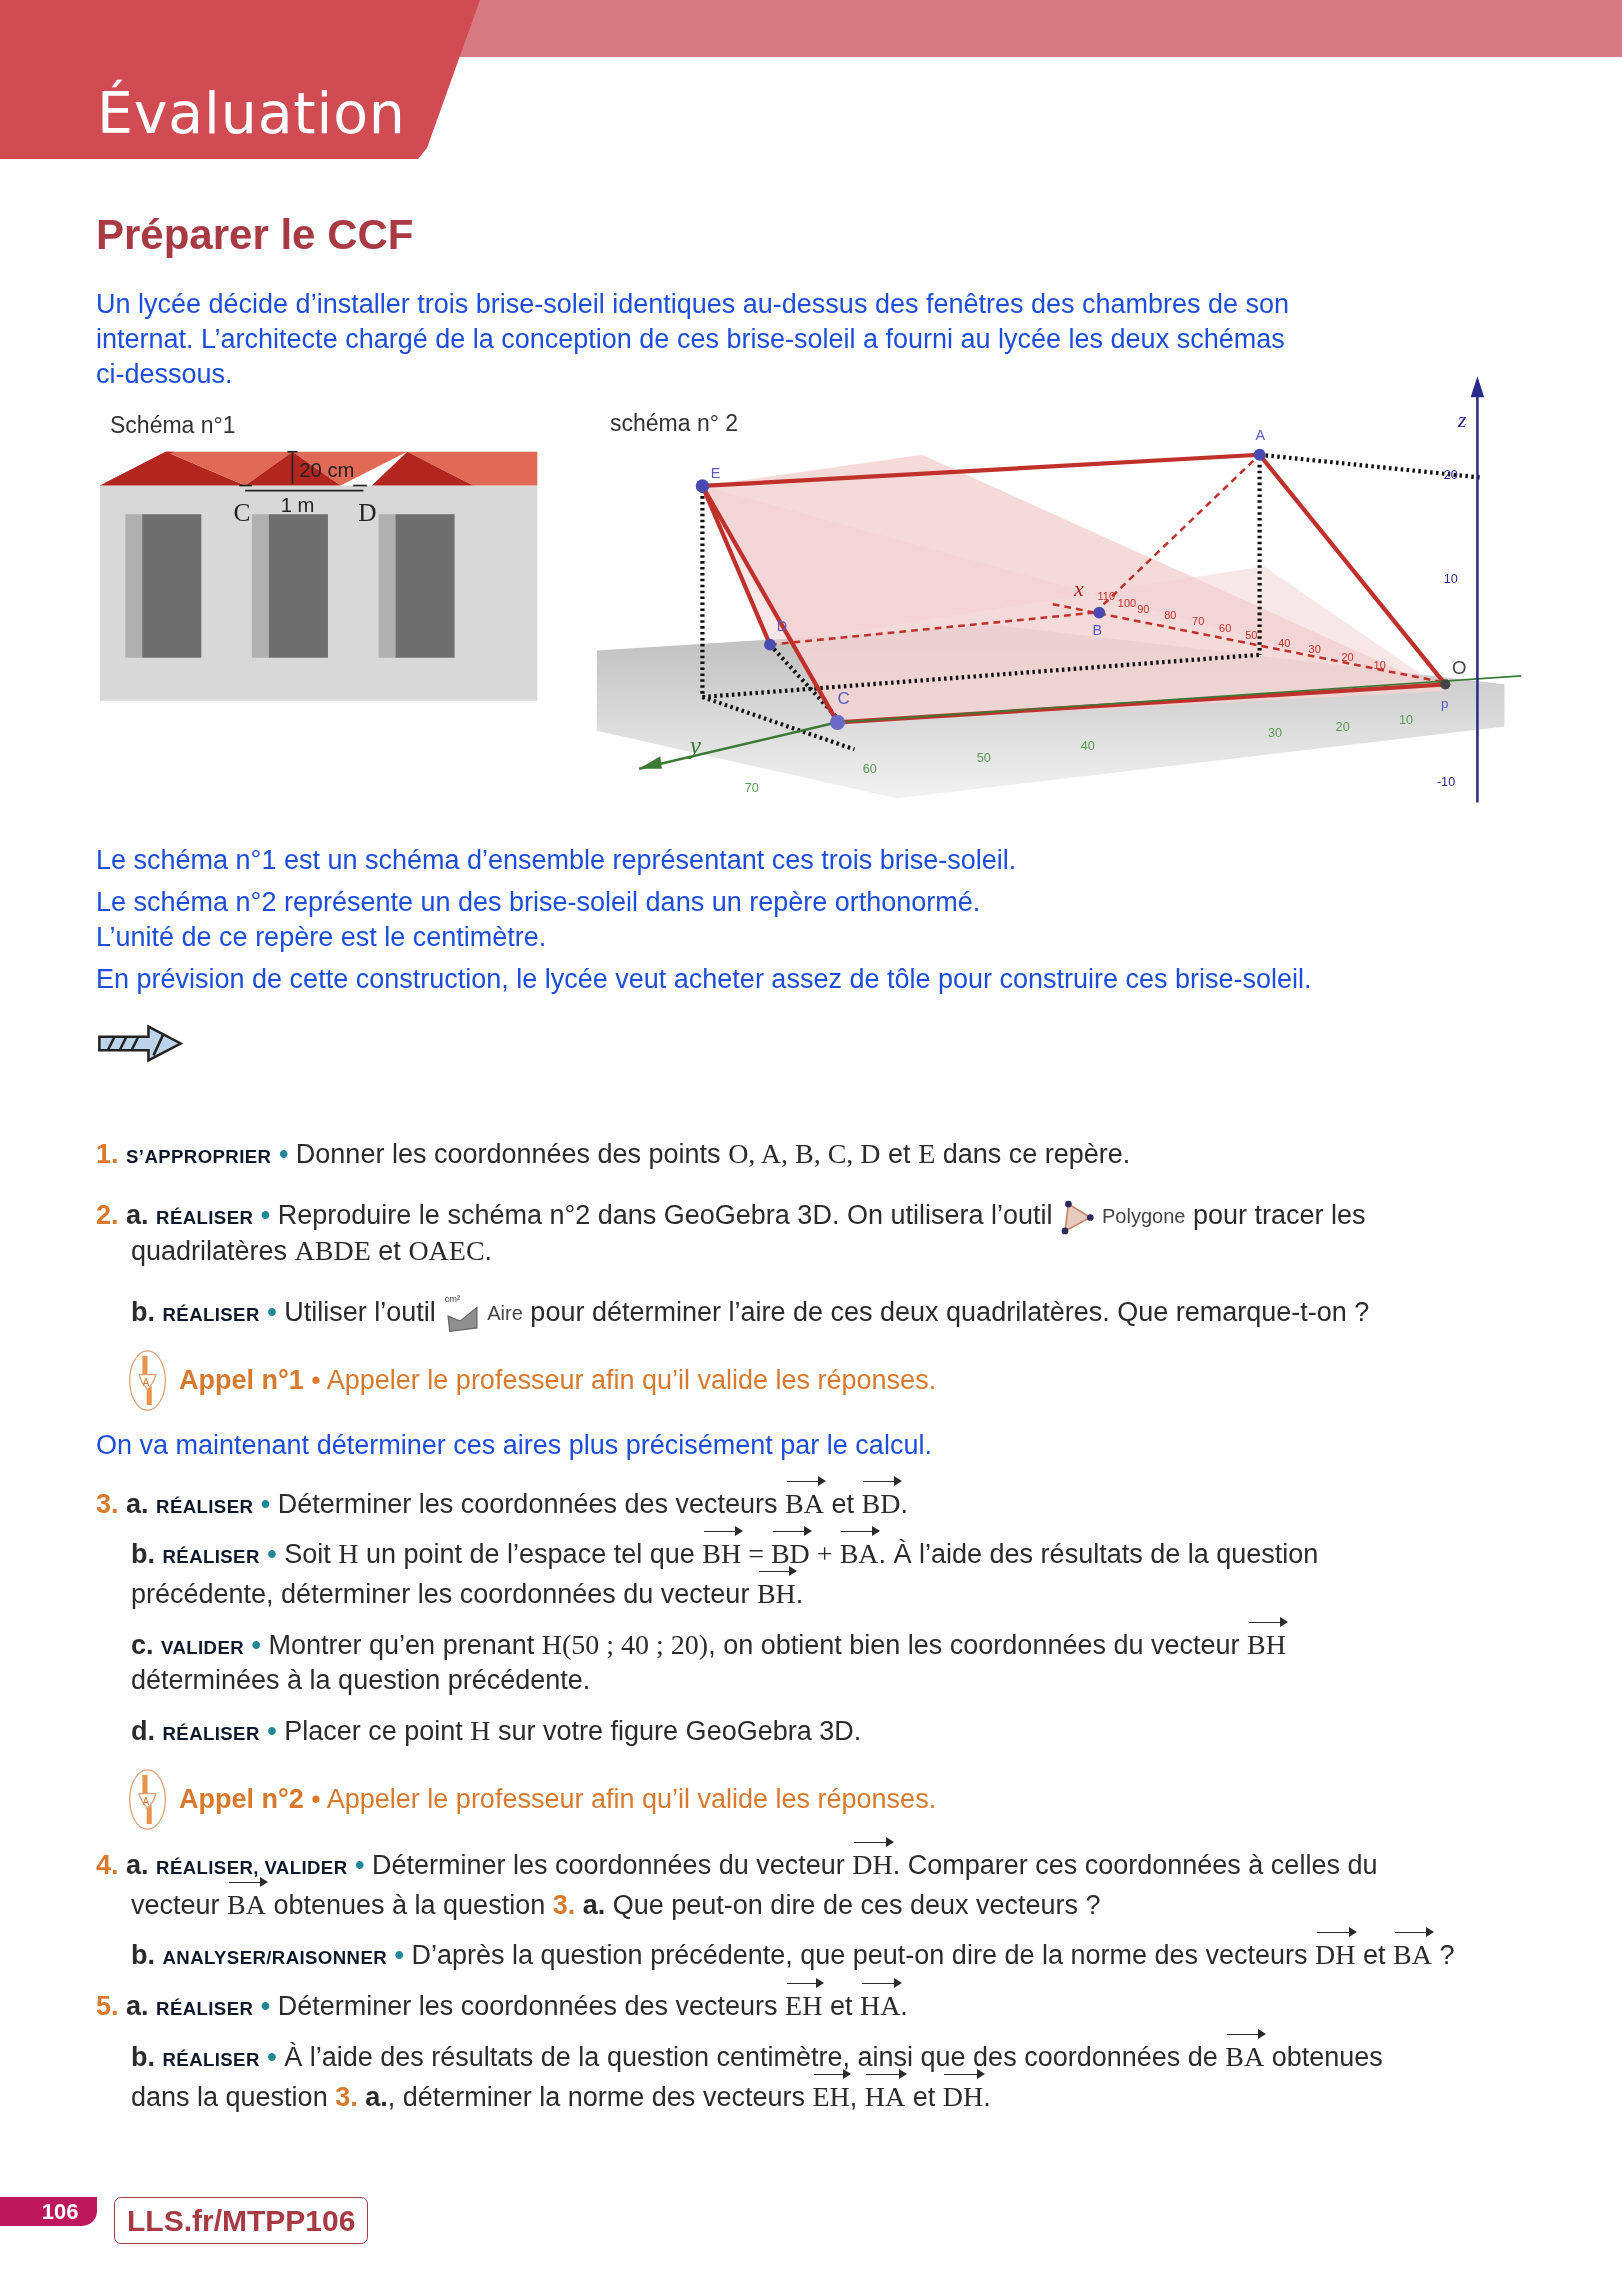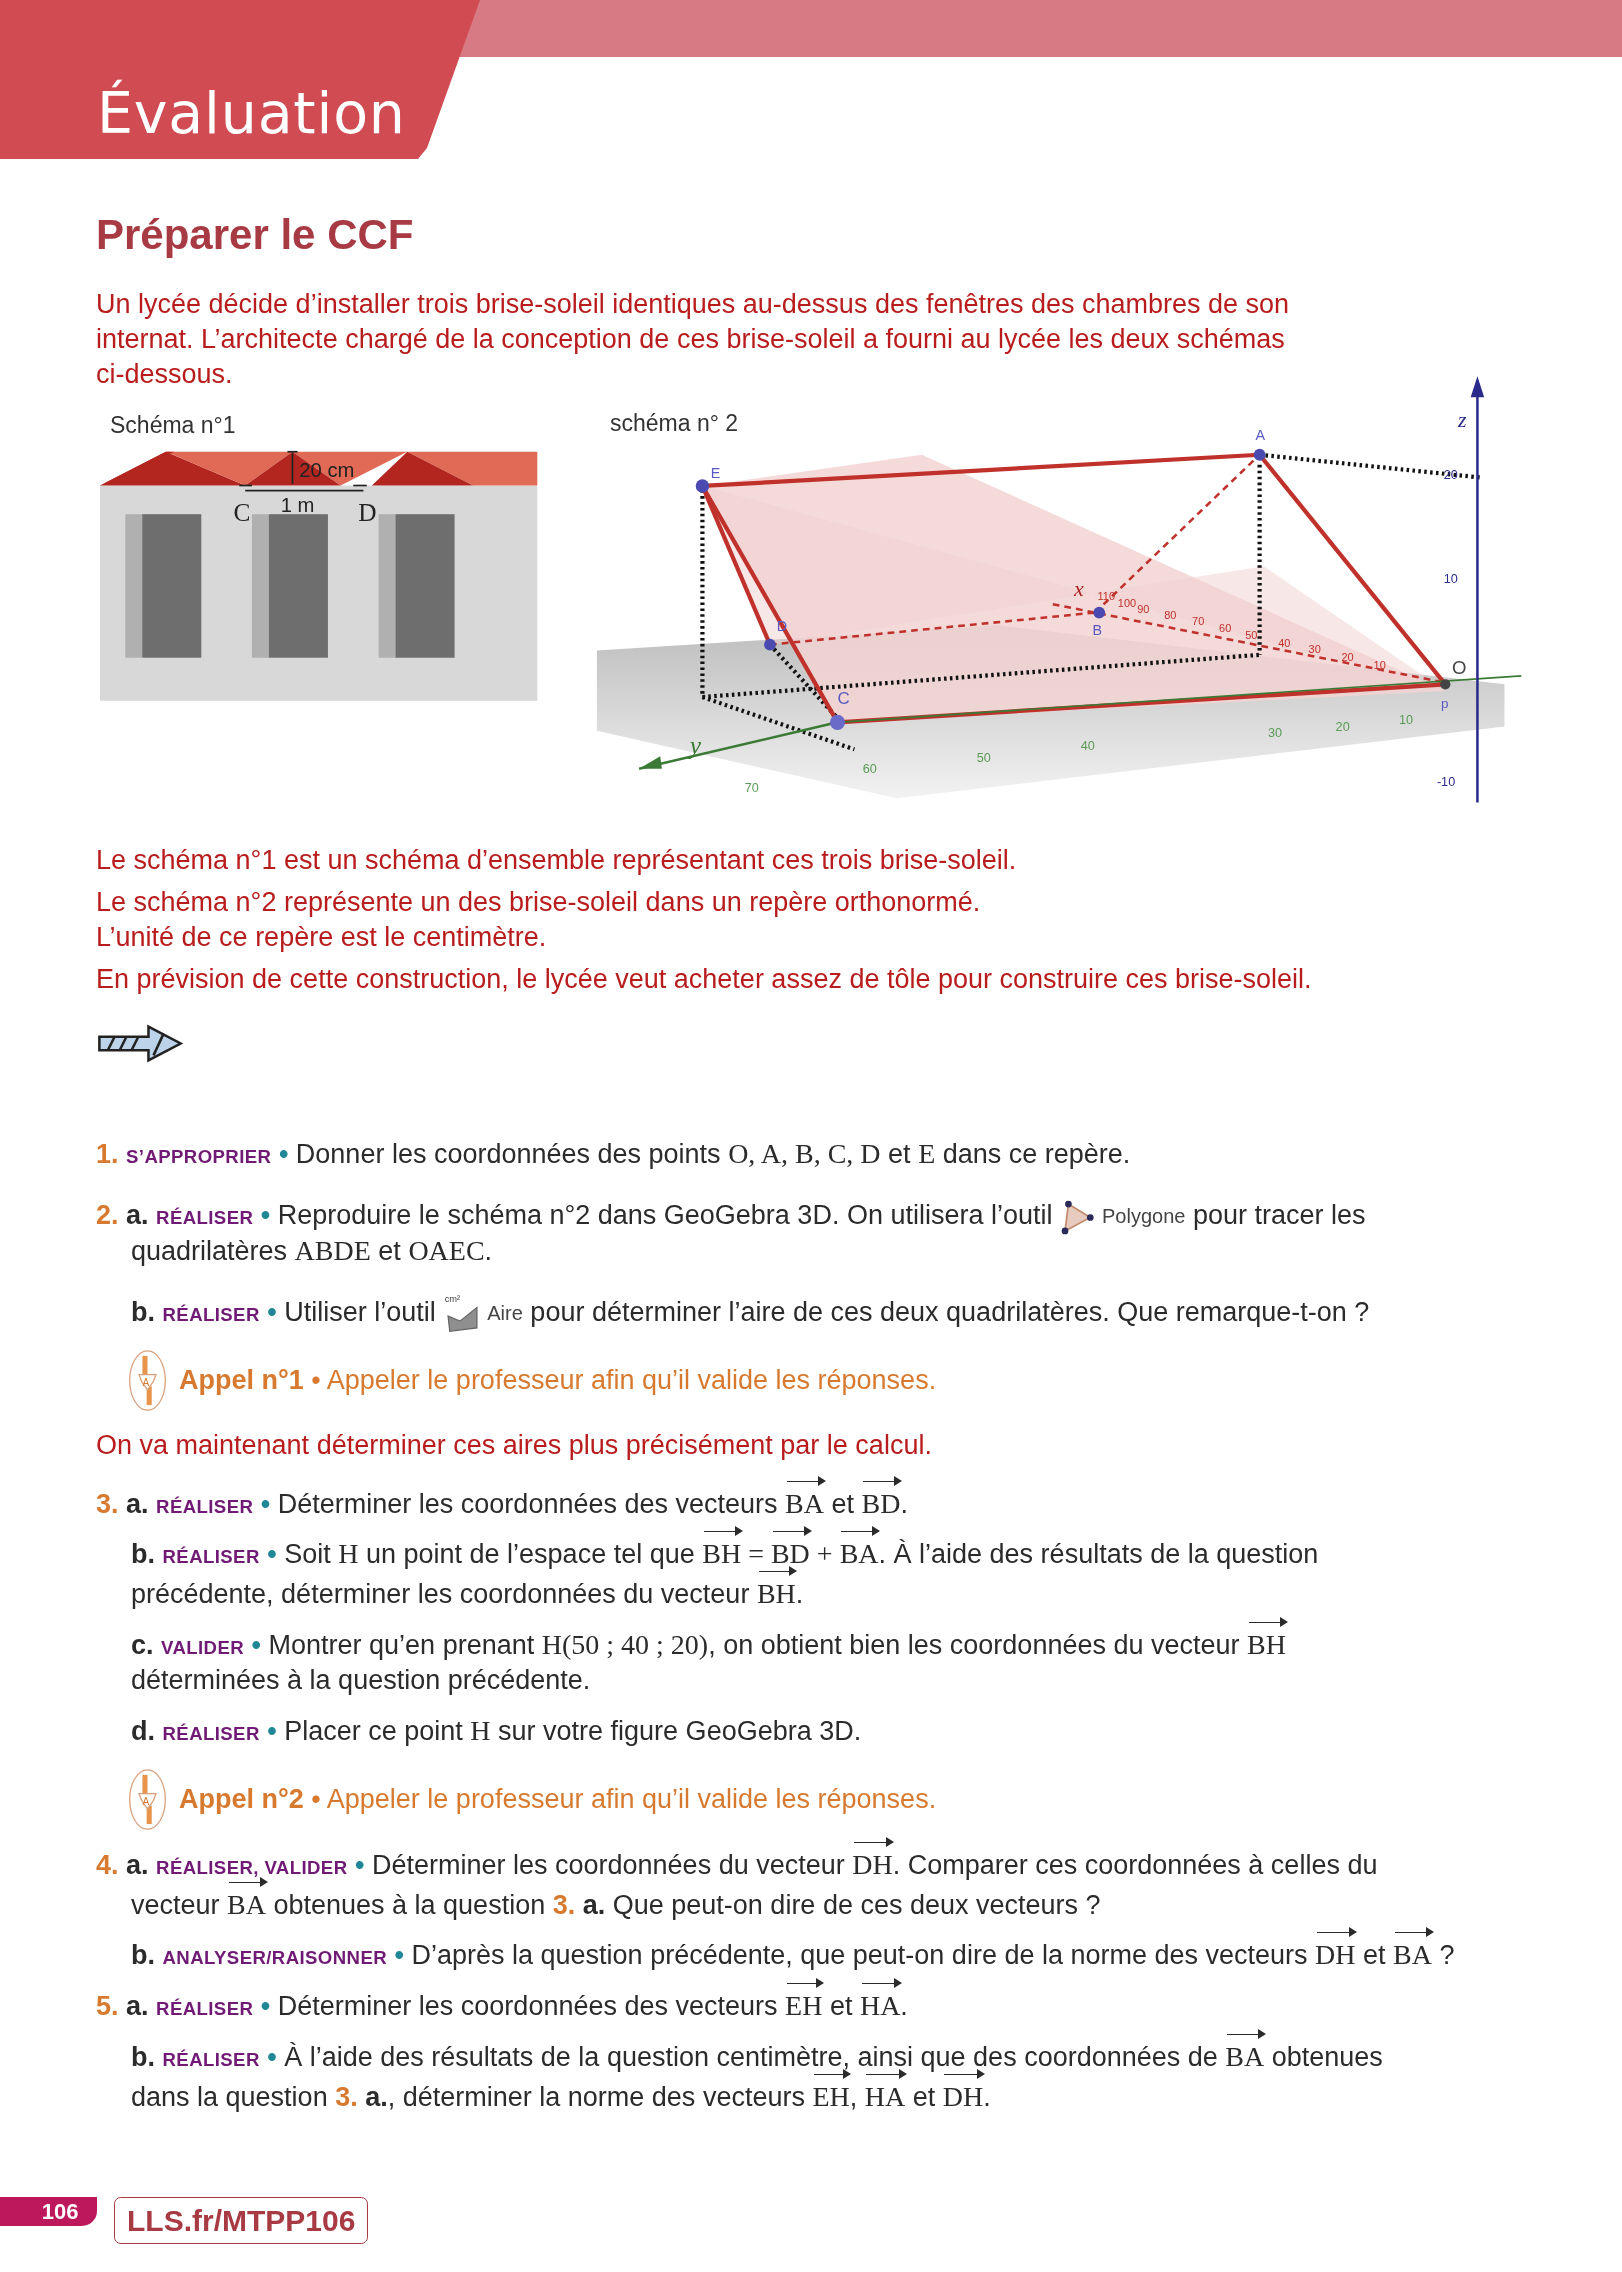--- a/index.html
+++ b/index.html
@@ -5,27 +5,27 @@
   html, body { margin:0; padding:0; }
   body { width:1623px; height:2273px; background:#fff; position:relative; overflow:hidden;
          font-family:"Liberation Sans", sans-serif; color:#2b2b2b; }
   .top-band { position:absolute; left:0; top:0; width:1623px; height:57px; background:#d87a84; }
   .tab { position:absolute; left:0; top:0; width:480px; height:159px; background:#d14b53;
          clip-path: polygon(0 0, 480px 0, 427px 148px, 418px 159px, 0 159px); }
   .tab-title { position:absolute; left:97px; top:80px; color:#fff; font-family:"DejaVu Sans", sans-serif;
                font-size:57px; font-weight:normal; letter-spacing:0.8px; }
   .section-title { position:absolute; left:96px; top:211px; color:#a83a44; font-size:42px; font-weight:bold;
                    font-family:"Liberation Sans Narrow","Liberation Sans", sans-serif; }
-  .p { position:absolute; left:96px; font-size:27px; line-height:35px; color:#b91c1c; }
+  .p { position:absolute; left:96px; font-size:27px; line-height:35px; color:#1d4ed8; }
   .schema1-label { position:absolute; left:110px; top:412px; font-size:23px; color:#333; }
   .schema2-label { position:absolute; left:610px; top:410px; font-size:23px; color:#333; }
   .q { position:absolute; font-size:27px; line-height:39px; color:#2b2b2b; white-space:nowrap; }
   .num { color:#d77a2f; font-weight:bold; }
   .sub { font-weight:bold; color:#2b2b2b; }
-  .skill { color:#701a75; font-weight:bold; font-size:18.6px; letter-spacing:0.4px; }
+  .skill { color:#0f172a; font-weight:bold; font-size:18.6px; letter-spacing:0.4px; }
   .dot { color:#1f8796; font-weight:bold; }
   .m { font-family:"Liberation Serif", serif; font-size:28px; }
   .vec { position:relative; display:inline-block; font-family:"Liberation Serif", serif; font-size:28px; }
   .vec::before { content:""; position:absolute; left:1.7px; right:0; top:-3.4px; height:1.7px; background:#2b2b2b; }
   .vec::after { content:""; position:absolute; right:-1.7px; top:-7.6px; border-left:8.5px solid #2b2b2b;
                 border-top:5px solid transparent; border-bottom:5px solid transparent; }
   .appel { position:absolute; left:128px; font-size:27px; color:#d77a2f; display:flex; align-items:center; gap:12px; }
   .appel b { font-weight:bold; }
   .problem { position:absolute; left:96px; top:1023px; font-size:27px; display:flex; align-items:center; gap:12px; }
   .problem .lbl { color:#4f6a8f; font-weight:bold; border-bottom:3.4px solid #4f6a8f; }

